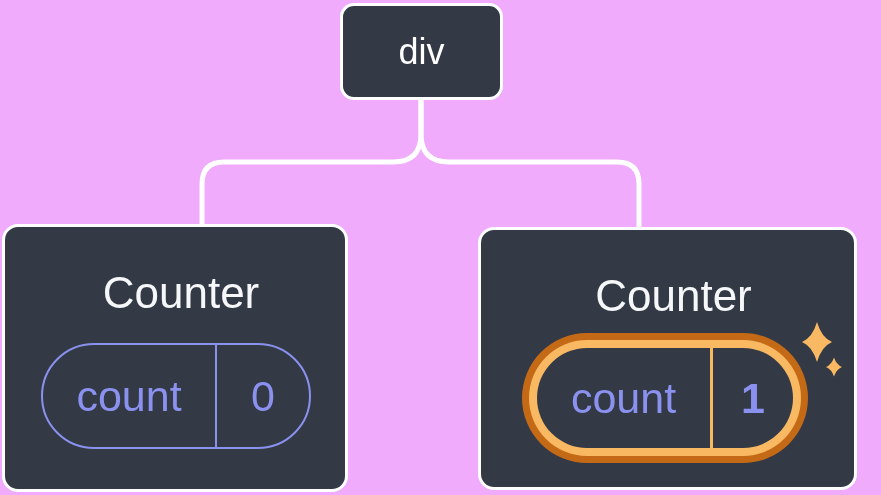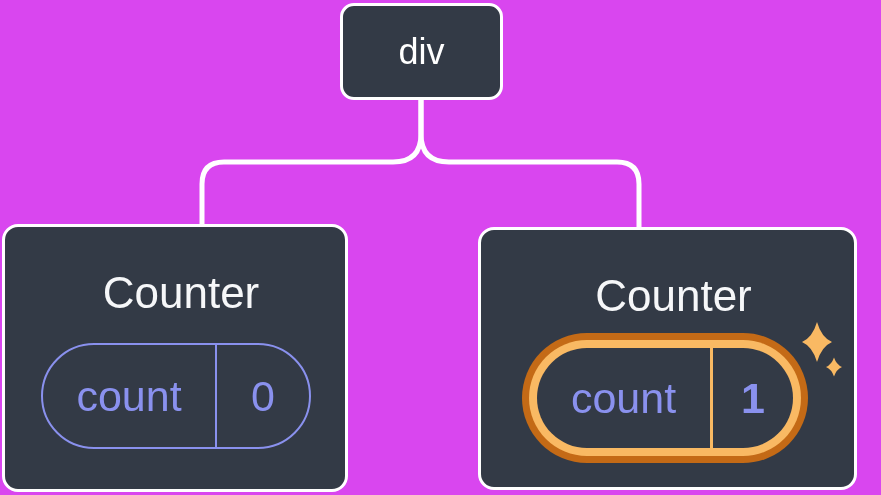--- a/index.html
+++ b/index.html
@@ -1,17 +1,17 @@
 <!DOCTYPE html>
 <html><head>
 <meta charset="utf-8">
 <style>
   html,body{margin:0;padding:0;background:#4E6970;}
   .canvas{
-    position:relative;width:881px;height:495px;background:#d946ef;
+    position:relative;width:881px;height:495px;background:#f0abfc;
     overflow:hidden;font-family:"Liberation Sans",sans-serif;
   }
   .connectors{position:absolute;left:0;top:0;width:881px;height:495px;}
 
   .node,.card{
     position:absolute;background:#333A46;border:3px solid #FFFFFF;
     box-sizing:border-box;
   }
   .node{left:340px;top:3px;width:163px;height:97px;border-radius:14px;
     display:flex;align-items:center;justify-content:center;}

